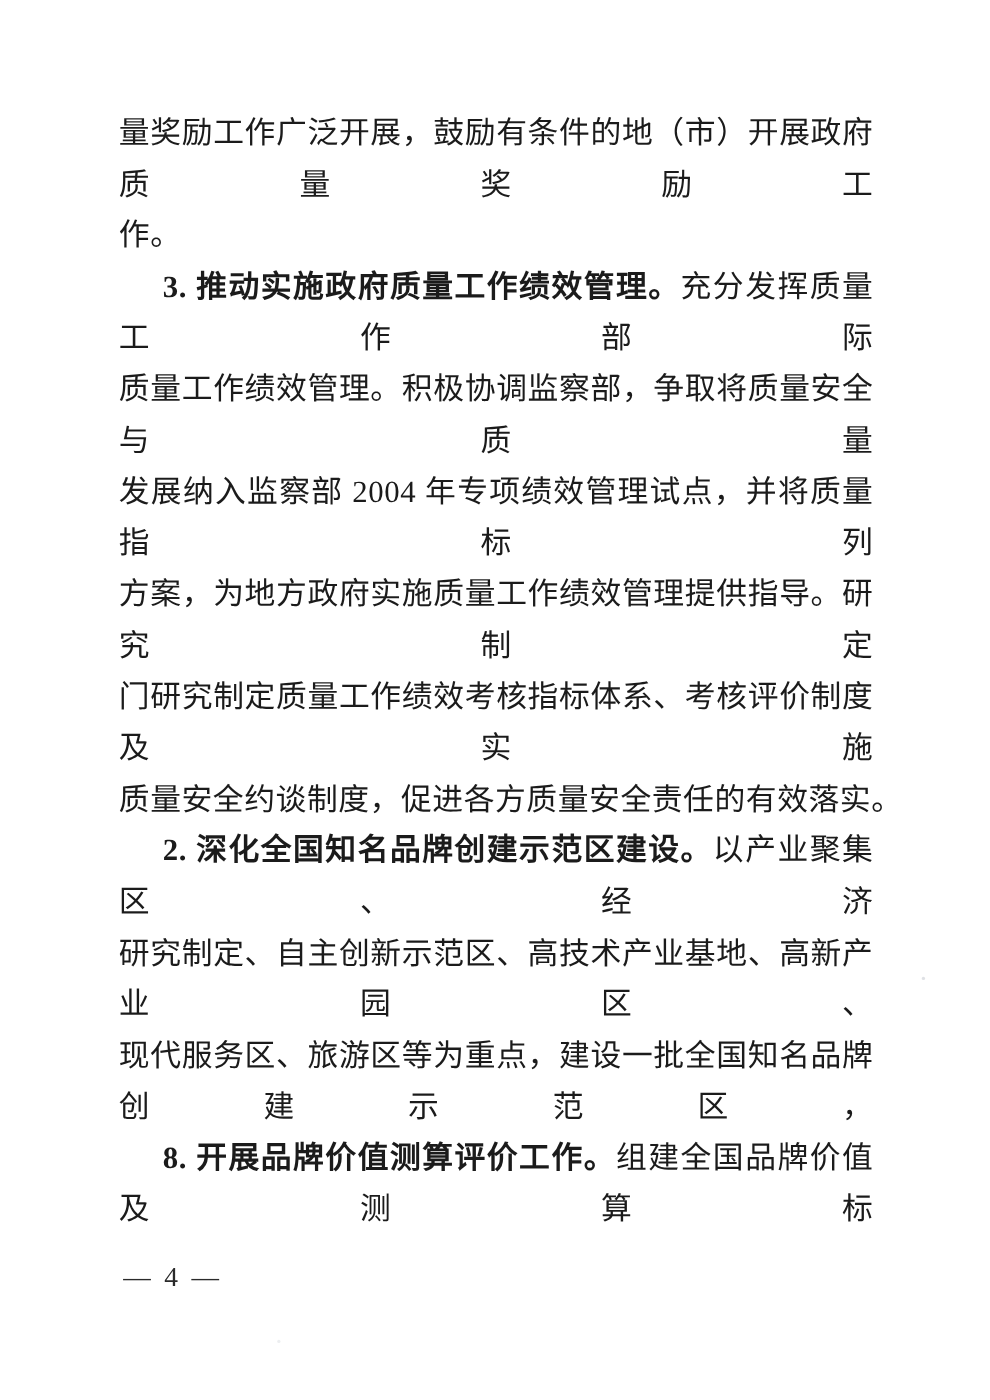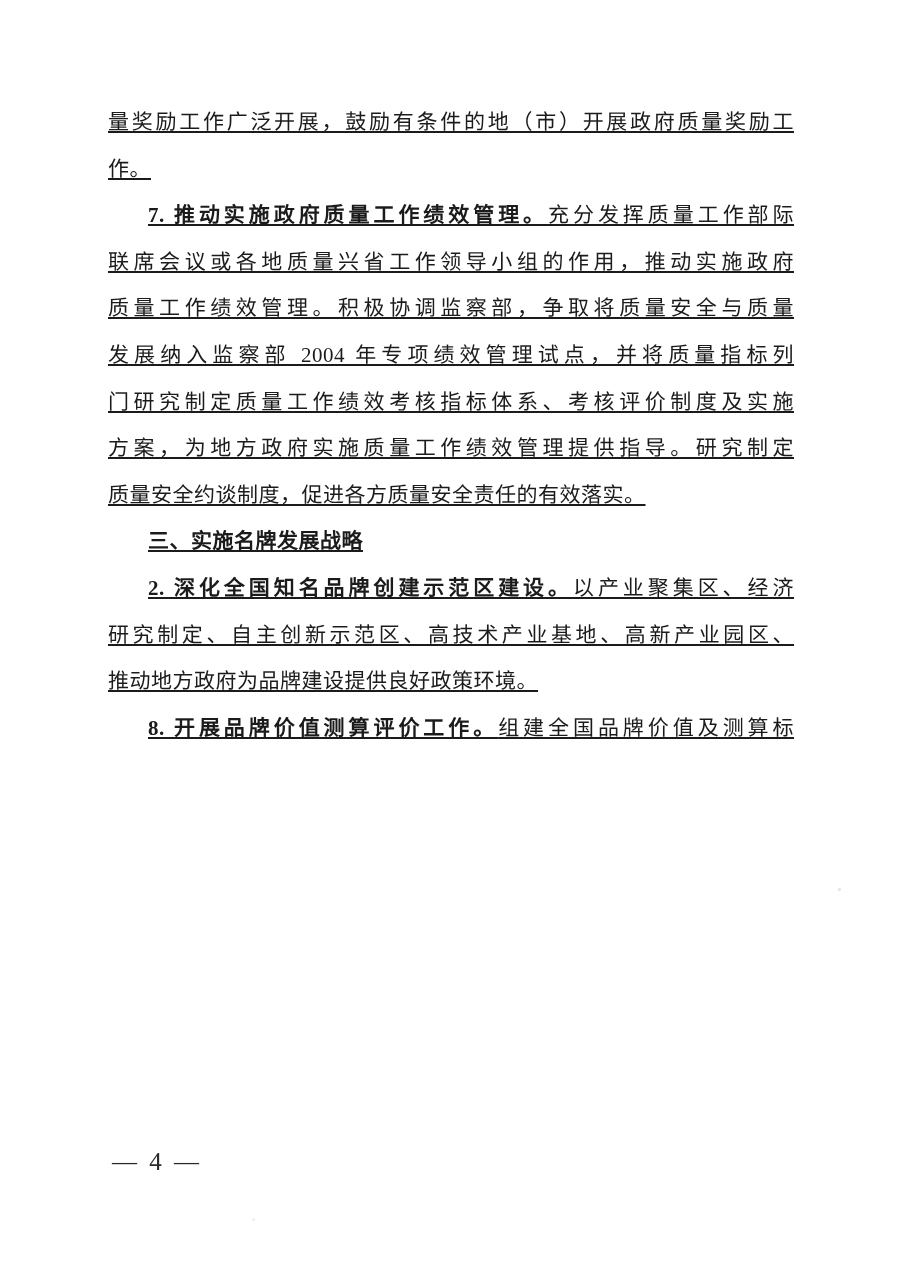--- a/index.html
+++ b/index.html
@@ -23,26 +23,25 @@
     background: #ffffff;
   }
   .content {
     position: absolute;
     left: 108px;
     top: 99px;
     width: 686px;
     color: #1b1b1b;
   }
   .line {
-    font-size: 21px;
+    font-size: 28px;
     line-height: 46.6px;
     white-space: nowrap;
     letter-spacing: 0.5px;
     text-align: left;
-    text-decoration: underline;
   }
   .line.just {
     white-space: normal;
     text-align: justify;
     text-align-last: justify;
     -moz-text-align-last: justify;
   }
   .line.ind {
     text-indent: 40px;
   }
@@ -69,29 +68,27 @@
   .speck1 { left: 838px; top: 888px; width: 3px; height: 3px; }
   .speck2 { left: 252px; top: 1218px; width: 3px; height: 3px; opacity: 0.35; }
 </style>
 </head>
 <body style="background: rgb(255, 255, 255);">
 
 <div class="page">
   <div class="content" style="color: rgb(27, 27, 27);">
       <div class="line just"><span>量奖励工作广泛开展，鼓励有条件的地（市）开展政府质量奖励工</span></div>
       <div class="line"><span>作。</span></div>
-      <div class="line just ind"><span class="b">7. 推动实施政府质量工作绩效管理。</span><span>充分发挥质量工作部际</span></div>
-      <div class="line just"><span>联席会议或各地质量兴省工作领导小组的作用，推动实施政府</span></div>
+      <div class="line just ind"><span class="b">3. 推动实施政府质量工作绩效管理。</span><span>充分发挥质量工作部际</span></div>
       <div class="line just"><span>质量工作绩效管理。积极协调监察部，争取将质量安全与质量</span></div>
       <div class="line just"><span>发展纳入监察部 2004 年专项绩效管理试点，并将质量指标列</span></div>
+      <div class="line just"><span>方案，为地方政府实施质量工作绩效管理提供指导。研究制定</span></div>
       <div class="line just"><span>门研究制定质量工作绩效考核指标体系、考核评价制度及实施</span></div>
-      <div class="line just"><span>方案，为地方政府实施质量工作绩效管理提供指导。研究制定</span></div>
       <div class="line"><span>质量安全约谈制度，促进各方质量安全责任的有效落实。</span></div>
-      <div class="line ind"><span class="b">三、实施名牌发展战略</span></div>
       <div class="line just ind"><span class="b">2. 深化全国知名品牌创建示范区建设。</span><span>以产业聚集区、经济</span></div>
       <div class="line just"><span>研究制定、自主创新示范区、高技术产业基地、高新产业园区、</span></div>
-      <div class="line"><span>推动地方政府为品牌建设提供良好政策环境。</span></div>
+      <div class="line just"><span>现代服务区、旅游区等为重点，建设一批全国知名品牌创建示范区，</span></div>
       <div class="line just ind"><span class="b">8. 开展品牌价值测算评价工作。</span><span>组建全国品牌价值及测算标</span></div>
     </div>
   <div class="page-number">— 4 —</div>
   <div class="speck speck1"></div>
   <div class="speck speck2"></div>
 </div>
 
 </body></html>

